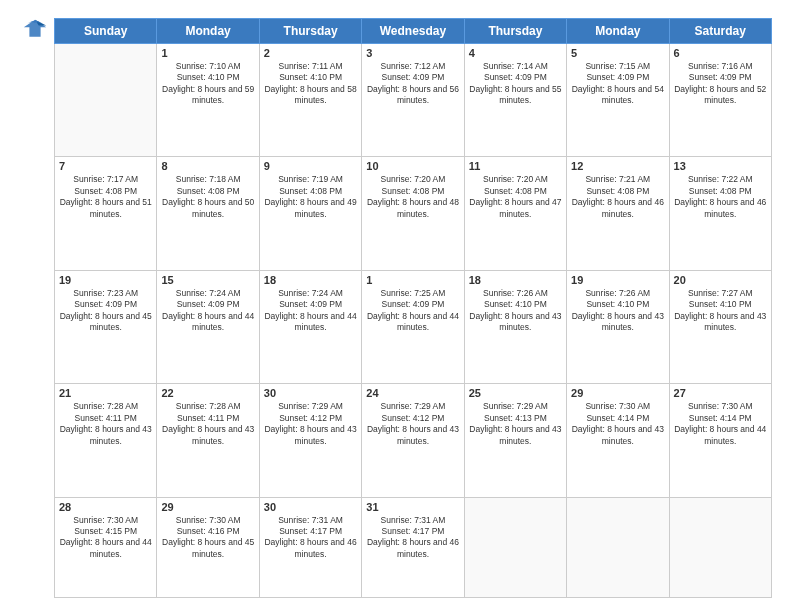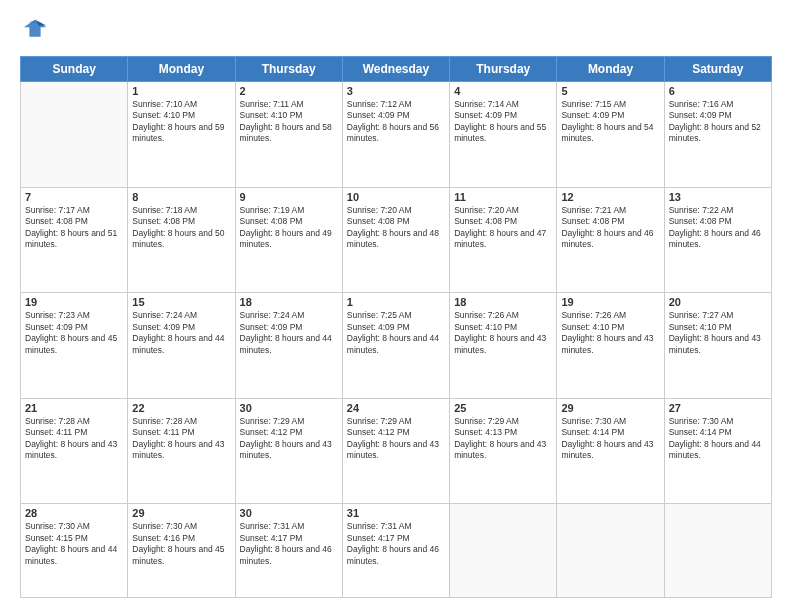--- a/index.html
+++ b/index.html
@@ -8,21 +8,20 @@
       height: 612px;
       background: #fff;
       font-family: Arial, sans-serif;
       overflow: hidden;
     }
     .page {
       width: 792px;
       height: 612px;
       padding: 18px 20px 14px 20px;
       display: flex;
-      flex-direction: column;
     }
     .header {
       display: flex;
       justify-content: space-between;
       align-items: flex-start;
       margin-bottom: 10px;
     }
     .logo {
       display: flex;
       align-items: center;
@@ -82,20 +81,21 @@
     .day-number {
       font-size: 11px;
       font-weight: bold;
       display: block;
       margin-bottom: 2px;
     }
     .cell-info {
       line-height: 1.35;
       font-size: 8.5px;
       color: #333;
+      text-align: center;
     }
     .empty-cell {
       background: #f9f9f9;
     }
     .last-row td {
       height: 78px;
     }
   </style>
 </head>
 <body>

